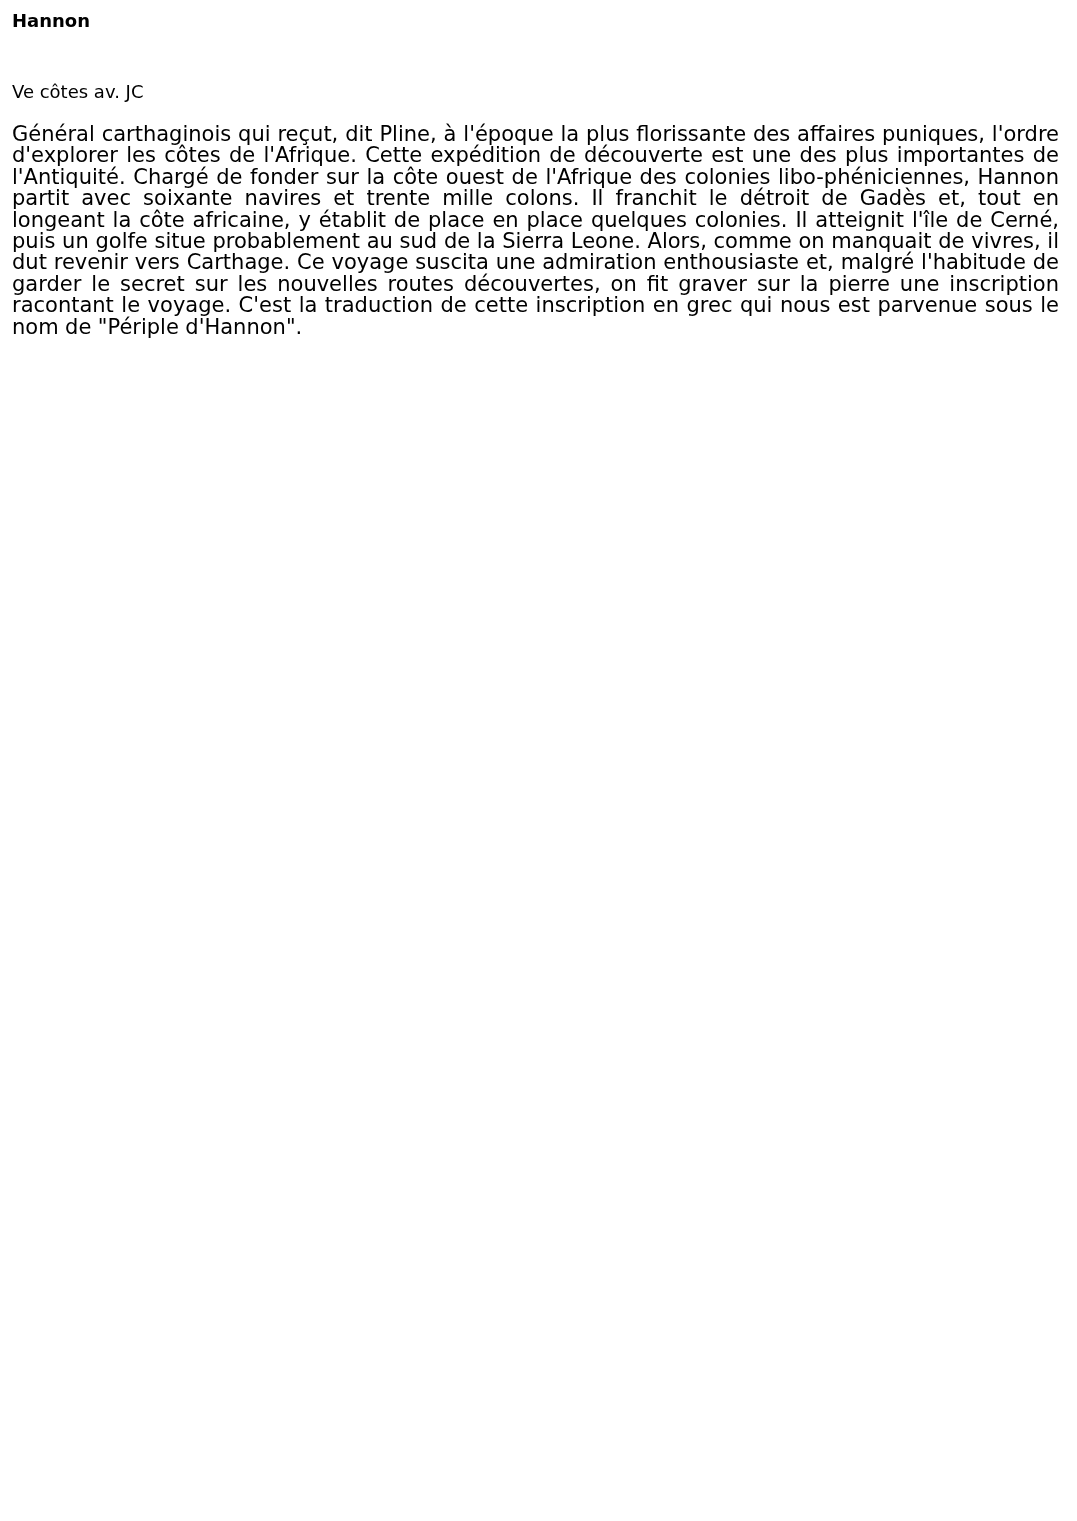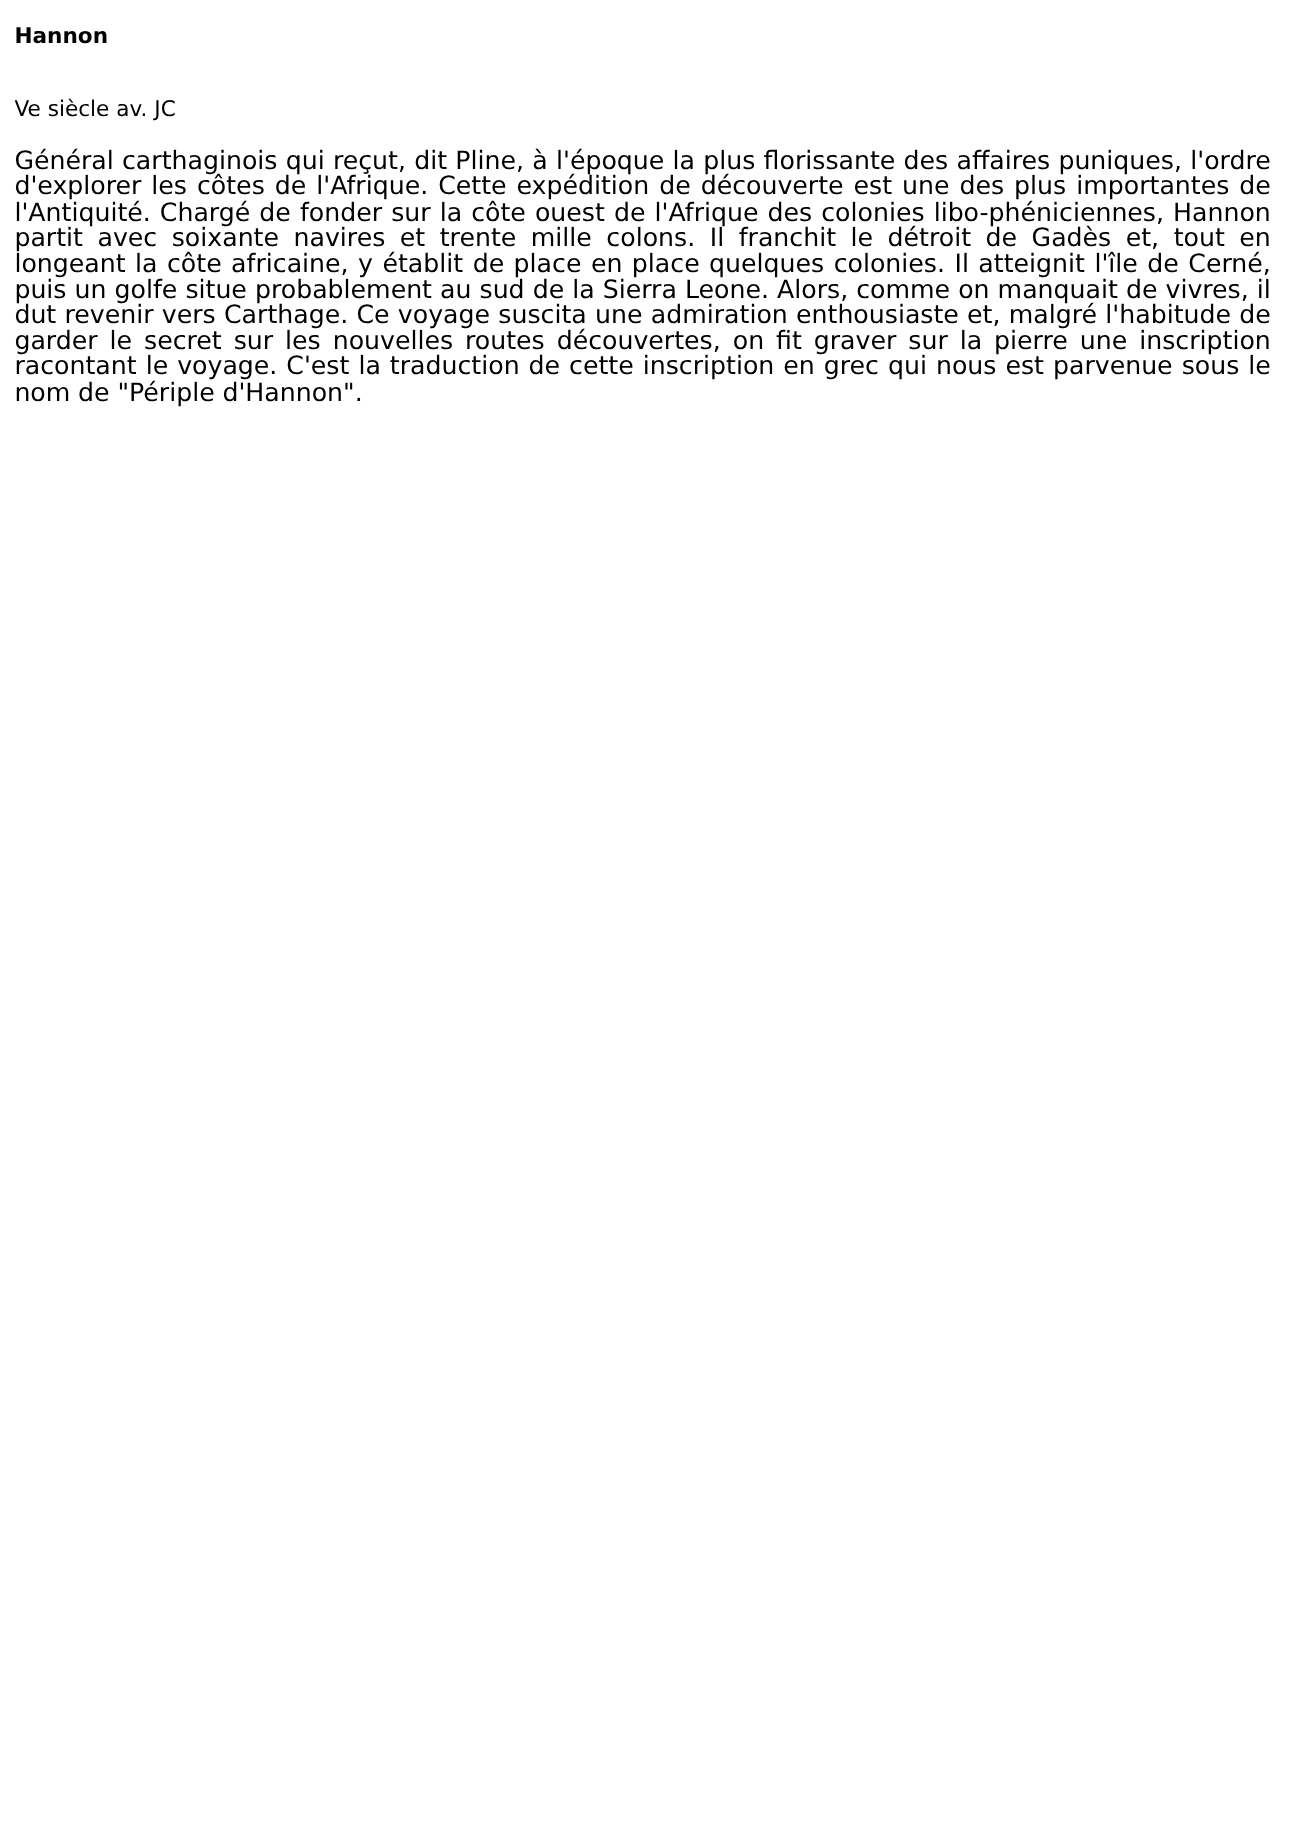--- a/index.html
+++ b/index.html
@@ -15,21 +15,21 @@
       color: #000000;
     }
     .page {
       padding: 0 17px 0 12px;
     }
     .title {
       font-size: 18px;
       font-weight: bold;
       position: absolute;
       left: 12px;
-      top: 20px;
+      top: 10px;
       margin: 0;
       line-height: 22px;
     }
     .subtitle {
       font-size: 18px;
       position: absolute;
       left: 12px;
       top: 81px;
       margin: 0;
       line-height: 22px;
@@ -45,15 +45,15 @@
       text-align: justify;
       letter-spacing: 0;
       word-spacing: -0.2px;
     }
   </style>
 </head>
 <body>
 
 <div class="page">
   <h1 class="title">Hannon</h1>
-  <p class="subtitle">Ve siècle av. JC</p>
+  <p class="subtitle">Ve côtes av. JC</p>
   <p class="body-text">Général carthaginois qui reçut, dit Pline, à l'époque  la plus florissante des affaires puniques, l'ordre d'explorer les côtes de l'Afrique. Cette expédition de découverte est une des plus importantes de l'Antiquité. Chargé de fonder sur la côte ouest de l'Afrique des colonies libo-phéniciennes, Hannon partit avec soixante navires et trente mille colons. Il franchit le détroit de Gadès et, tout en longeant la côte africaine, y établit de place en place quelques colonies. Il atteignit l'île de Cerné, puis un golfe situe probablement au sud de la Sierra Leone. Alors, comme on manquait de vivres, il dut revenir vers Carthage. Ce voyage suscita une admiration enthousiaste et, malgré l'habitude de garder le secret sur les nouvelles routes découvertes, on fit graver sur la pierre une inscription racontant le voyage. C'est la traduction de cette inscription en grec qui nous est parvenue sous le nom de "Périple d'Hannon".</p>
 </div>
 
 </body></html>

